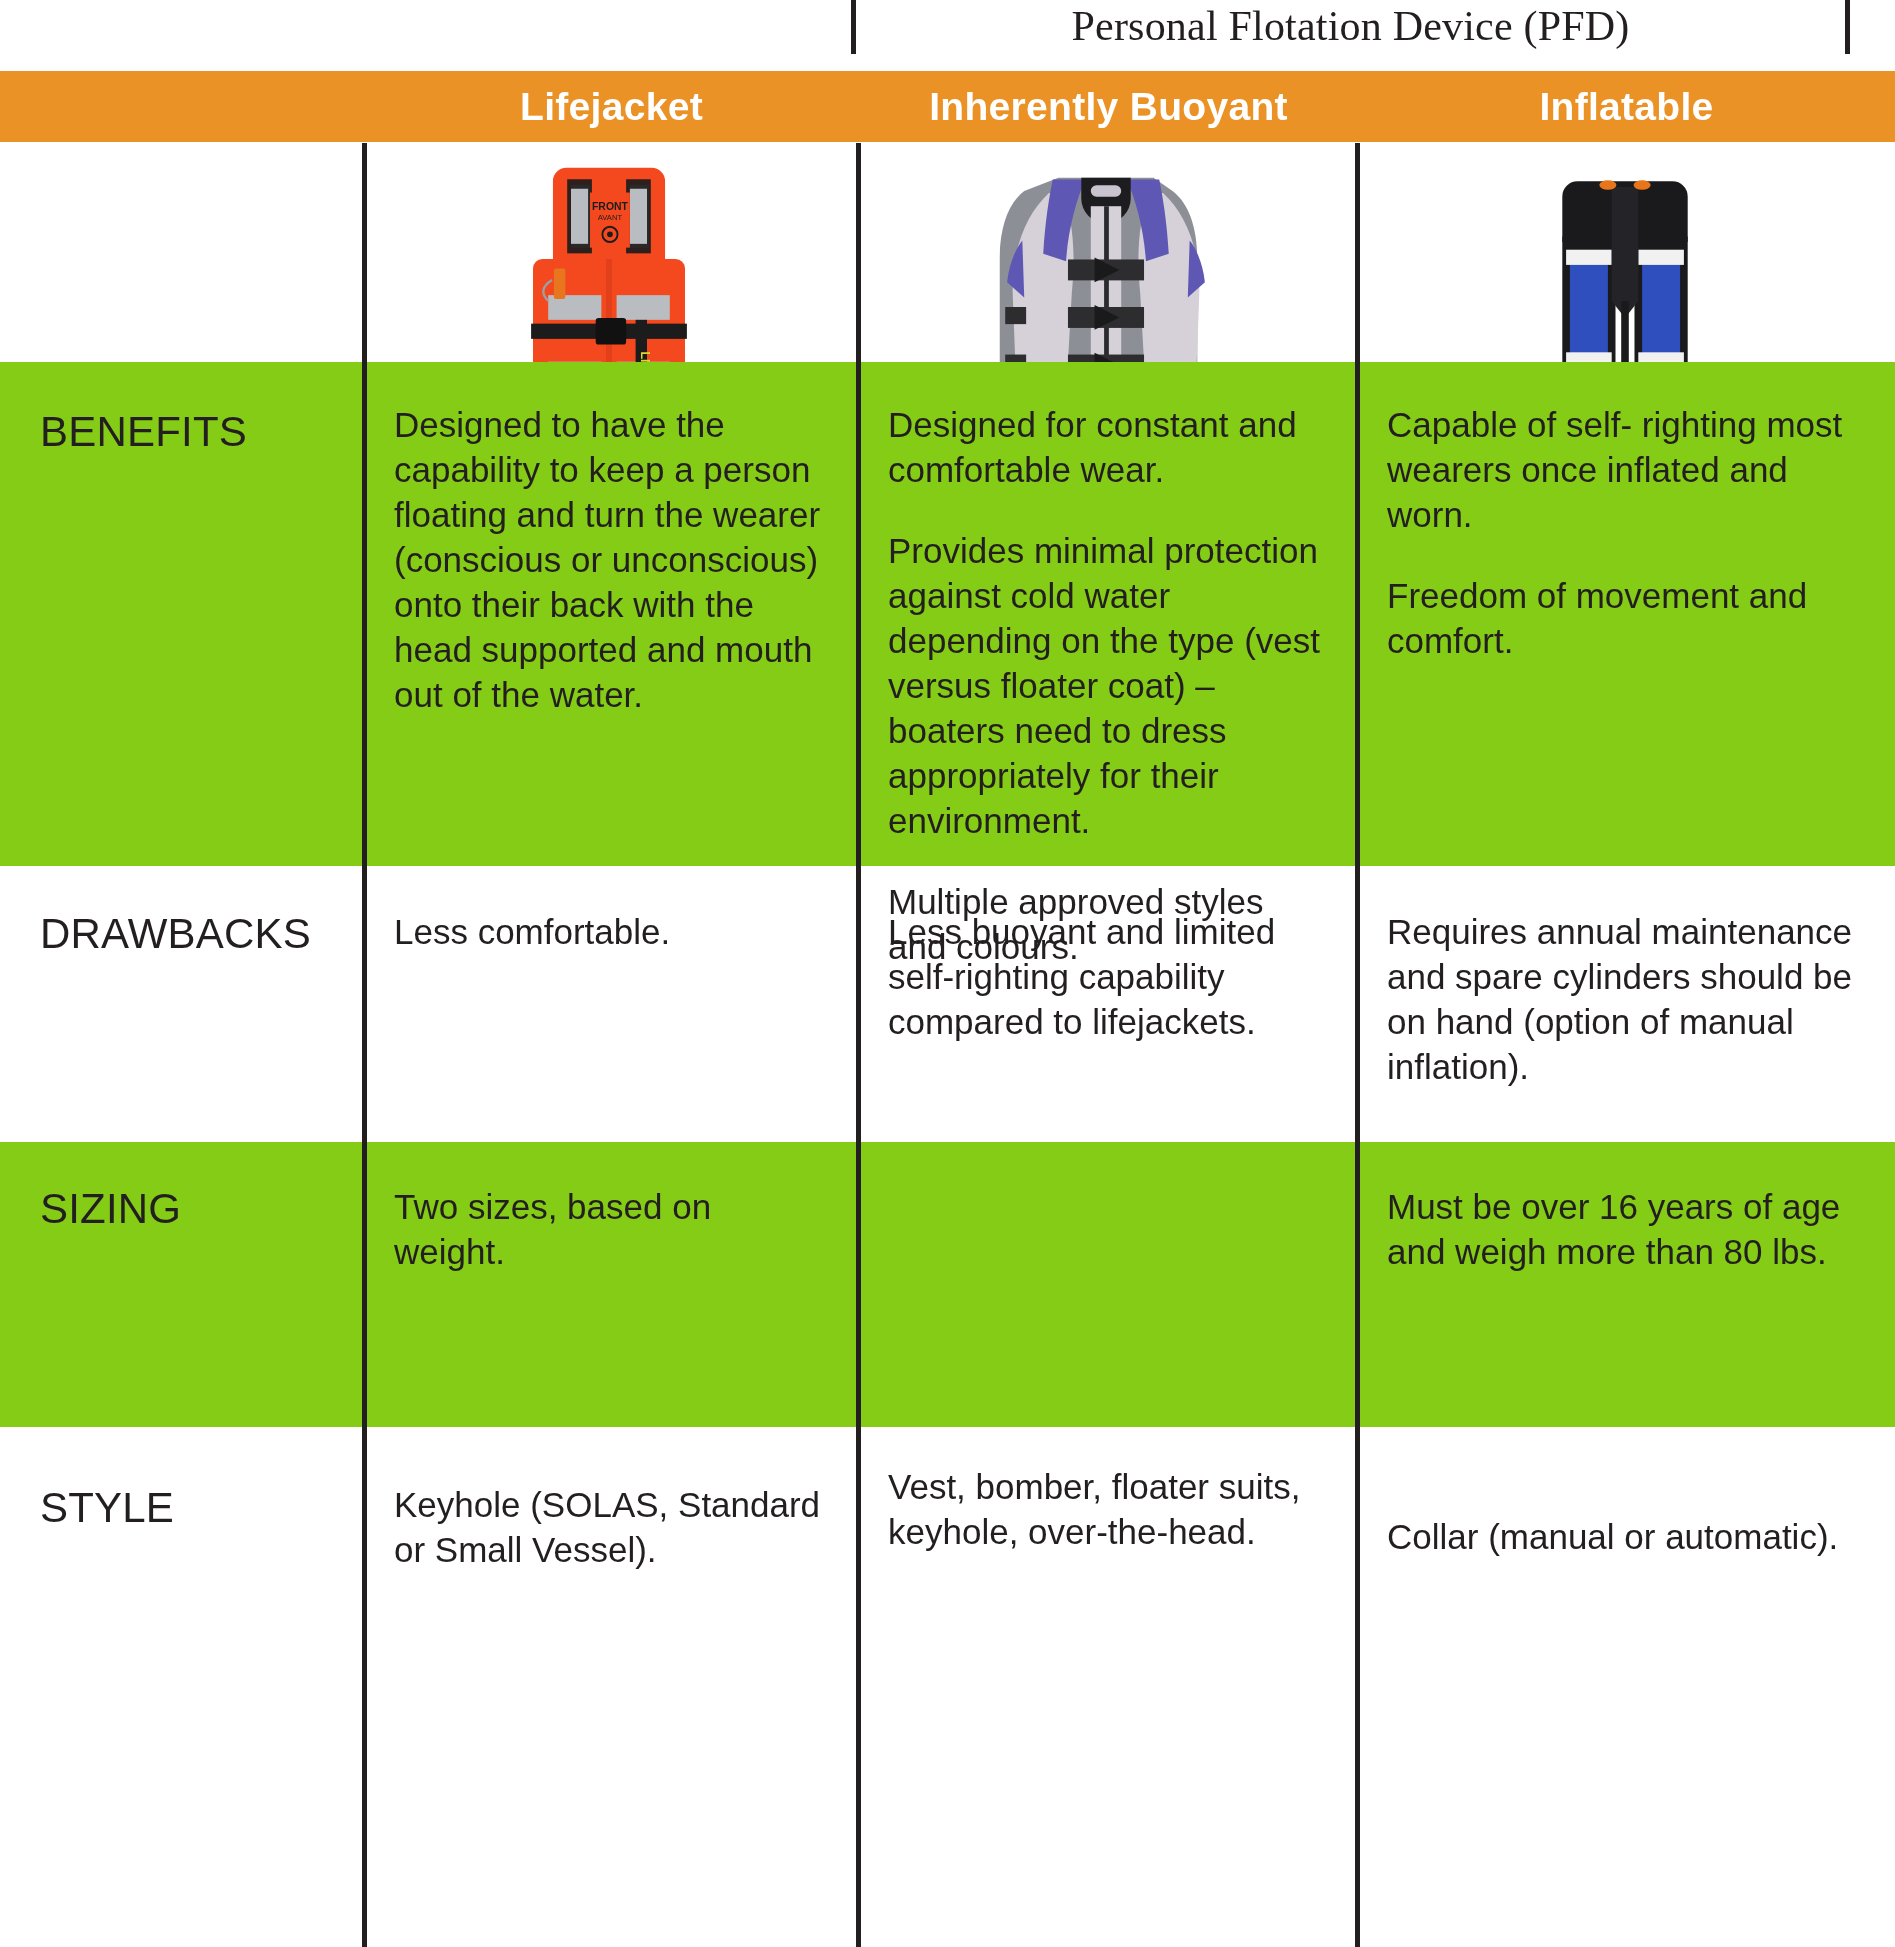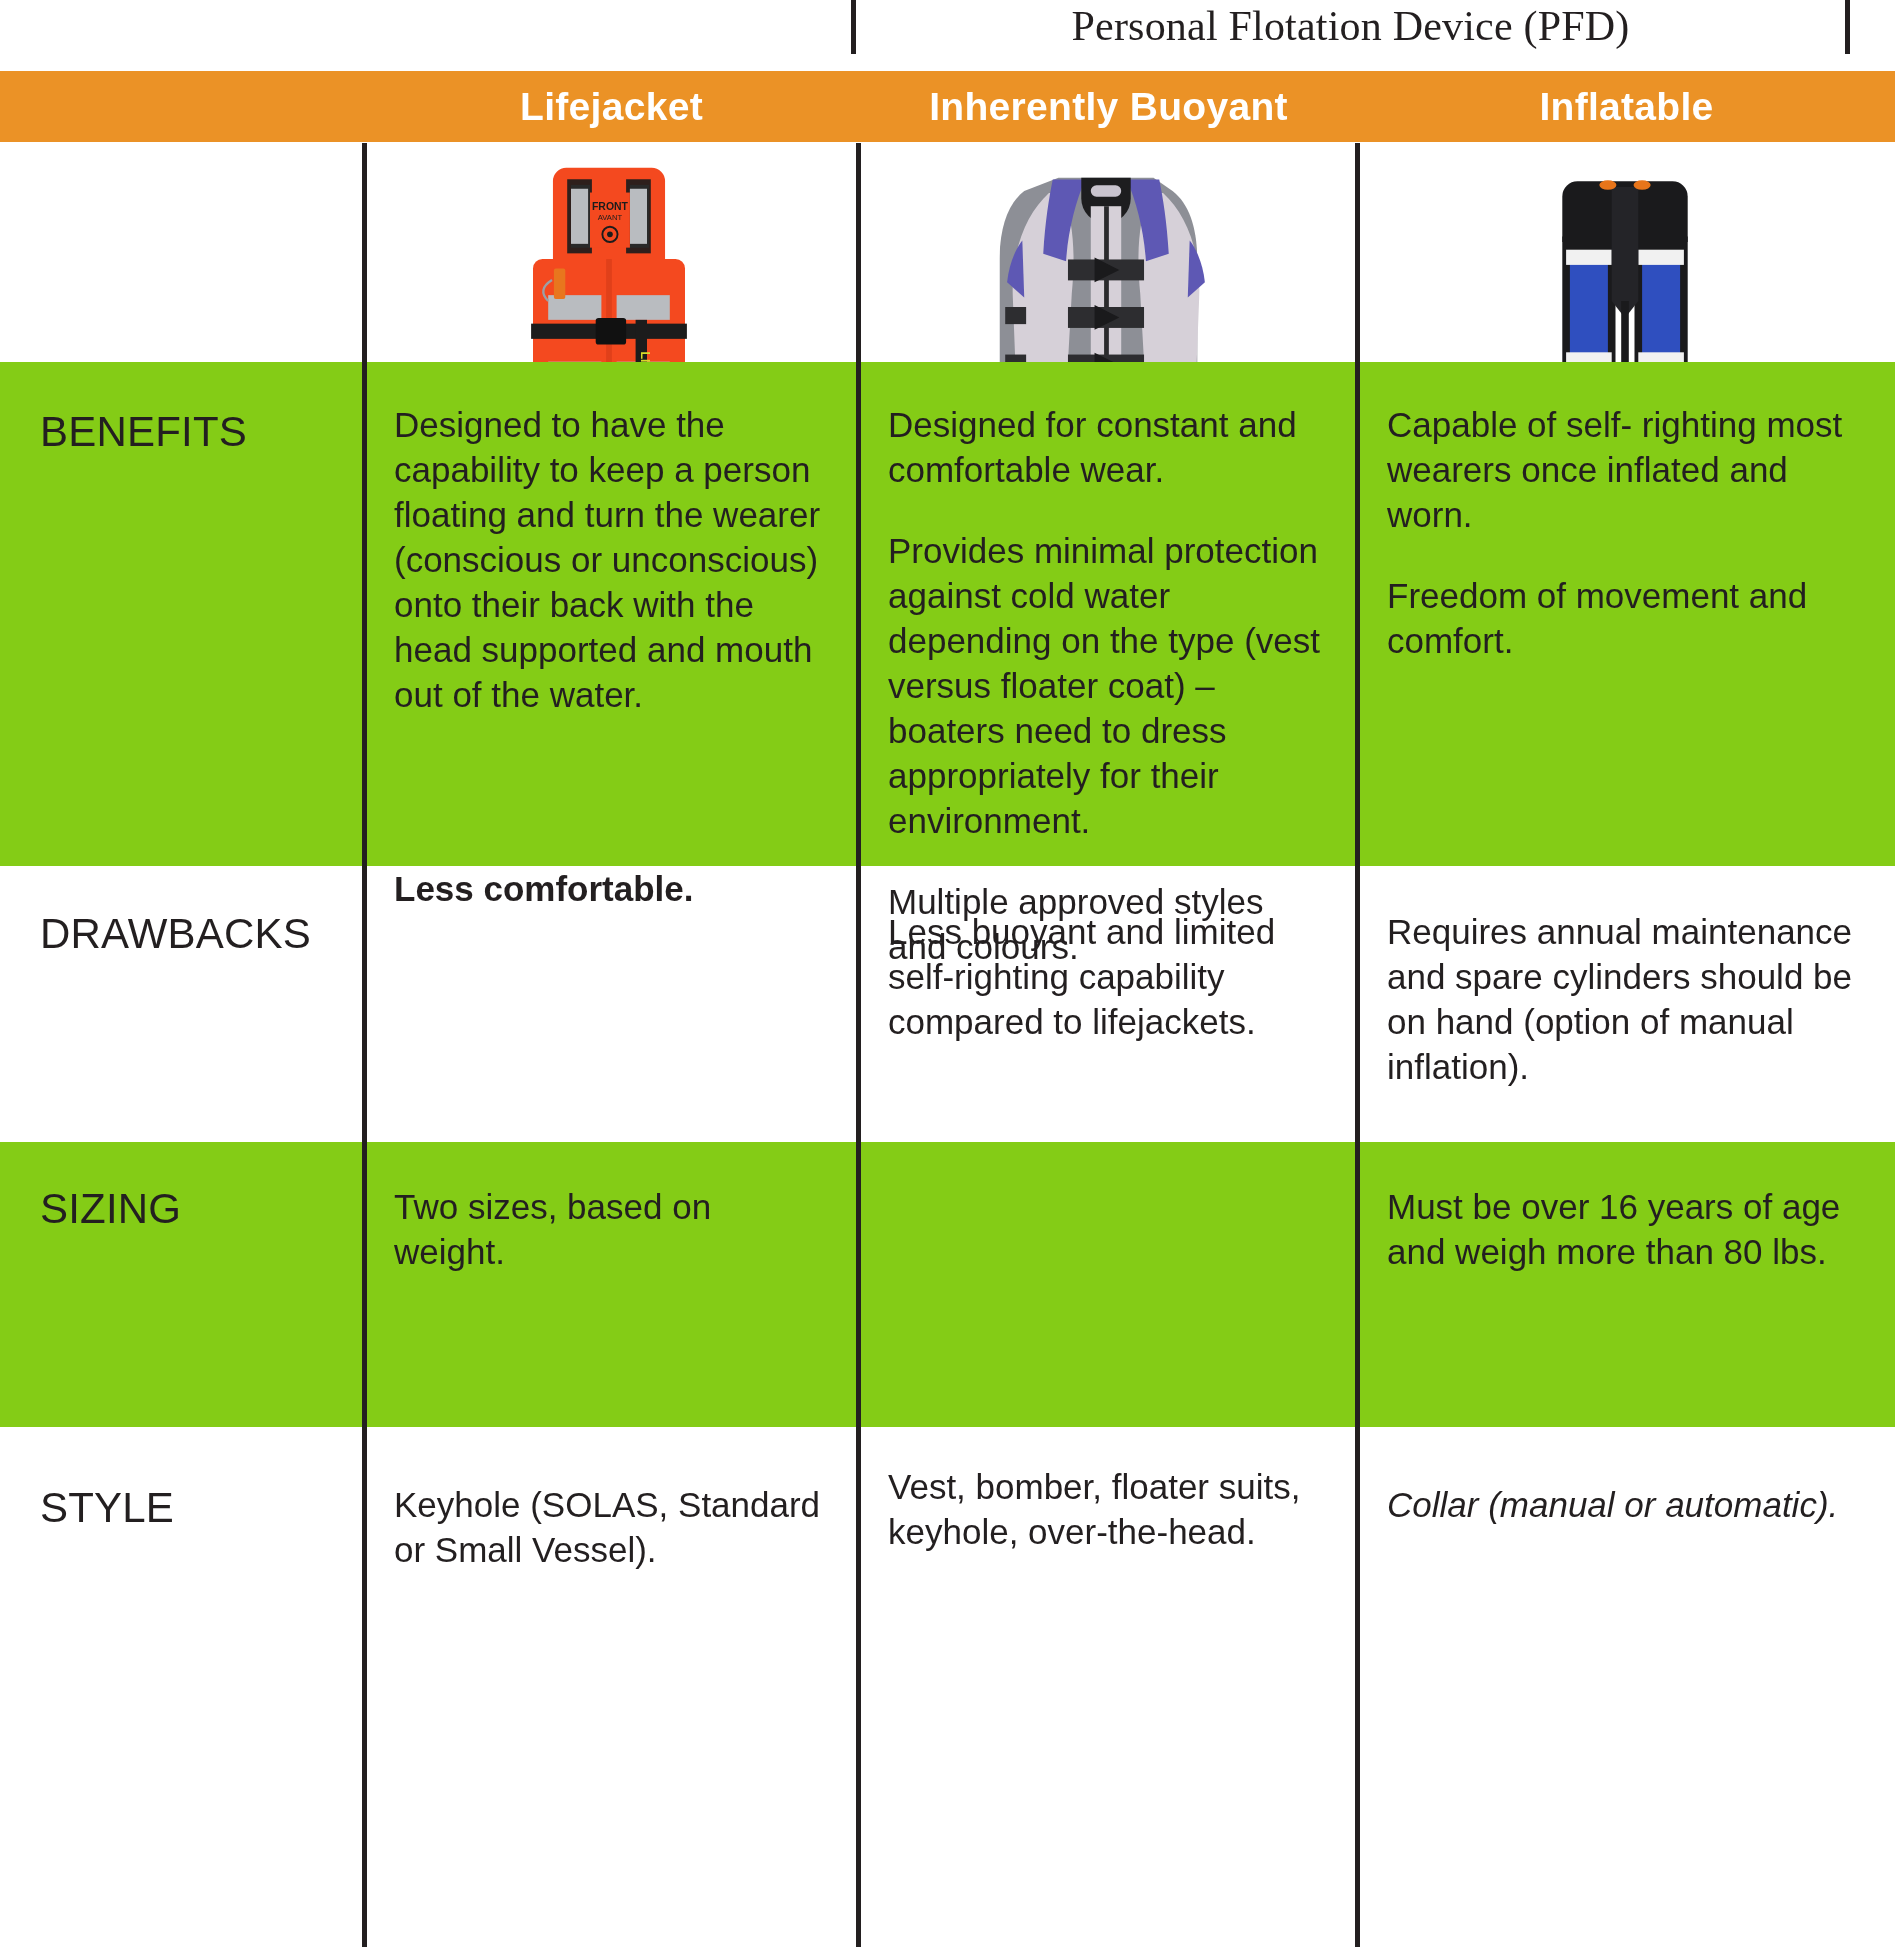--- a/index.html
+++ b/index.html
@@ -323,21 +323,21 @@
           <p>Freedom of movement and comfort.</p>
         </div>
       </div>
     </div>
 
     <div class="row" style="top:723px;height:276px;">
       <div class="cell c-label" style="height:276px;">
         <div class="row-label" style="padding-top:44px;">DRAWBACKS</div>
       </div>
       <div class="cell c-1" style="height:276px;">
-        <div class="cell-text" style="font-weight:bold;">
+        <div class="cell-text" style="padding-top:43px;">
           <p>Less comfortable.</p>
         </div>
       </div>
       <div class="cell c-2" style="height:276px;">
         <div class="cell-text" style="padding-top:43px;">
           <p>Less buoyant and limited self-righting capability compared to lifejackets.</p>
         </div>
       </div>
       <div class="cell c-3" style="height:276px;">
         <div class="cell-text" style="padding-top:43px;">
@@ -370,21 +370,21 @@
         <div class="cell-text" style="padding-top:55px;">
           <p>Keyhole (SOLAS, Standard or Small Vessel).</p>
         </div>
       </div>
       <div class="cell c-2" style="height:236px;">
         <div class="cell-text" style="padding-top:37px;">
           <p>Vest, bomber, floater suits, keyhole, over-the-head.</p>
         </div>
       </div>
       <div class="cell c-3" style="height:236px;">
-        <div class="cell-text" style="padding-top:55px;font-style:italic;">
+        <div class="cell-text" style="padding-top:87px;">
           <p>Collar (manual or automatic).</p>
         </div>
       </div>
     </div>
 
   </div>
 </div>
 
 
 </body></html>

